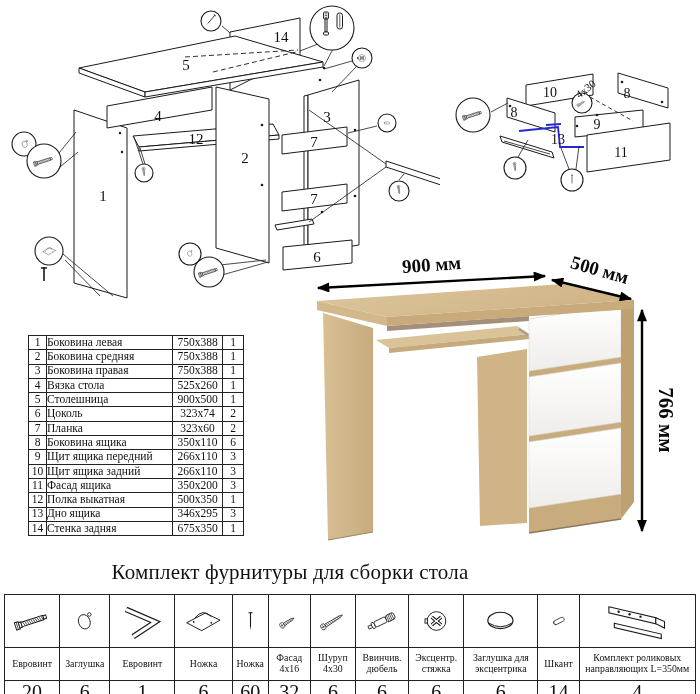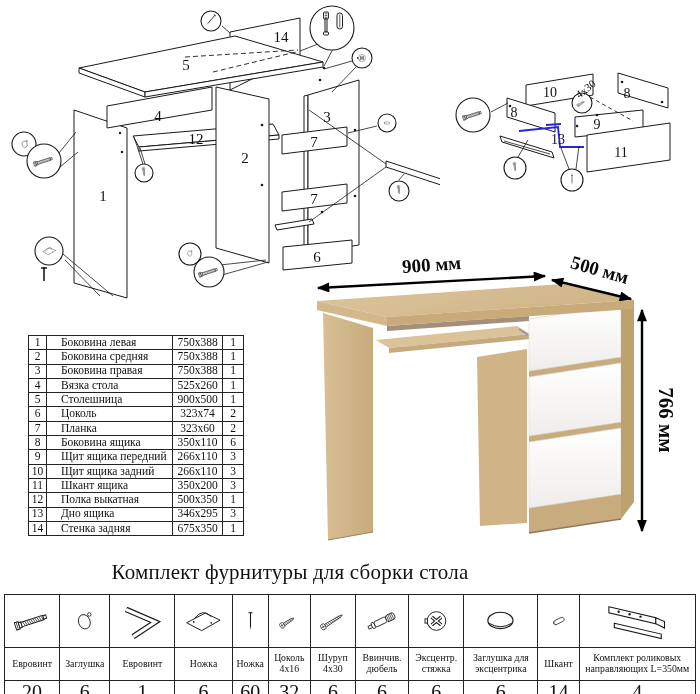--- a/index.html
+++ b/index.html
@@ -2,21 +2,21 @@
 <html><head>
 <meta charset="utf-8">
 <style>
   html,body{margin:0;padding:0;background:#fff;}
   .sheet{position:relative;width:700px;height:694px;background:#fff;overflow:hidden;
          font-family:"Liberation Serif",serif;color:#111;}
   .abs{position:absolute;display:block;}
   
   .parts{position:absolute;left:28px;top:335px;width:215px;border-collapse:collapse;
          table-layout:fixed;font-size:11.5px;}
-  .parts td{border:1px solid #222;height:13.3px;padding:0 14px;line-height:1;
+  .parts td{border:1px solid #222;height:13.3px;padding:0 0;line-height:1;
             white-space:nowrap;overflow:hidden;}
   .parts .c-num,.parts .c-size,.parts .c-qty{text-align:center;padding:0 1px;}
   
   .hw-title{position:absolute;top:560px;left:0;width:580px;text-align:center;
             font-size:21px;letter-spacing:.2px;}
   .hw{position:absolute;left:4px;top:594px;width:692px;border-collapse:collapse;
       table-layout:fixed;}
   .hw td{border:1.3px solid #222;text-align:center;vertical-align:middle;padding:0;}
   .hw tr.r-ic td{height:52px;}
   .hw tr.r-lb td{height:32px;font-size:9.8px;line-height:1.12;padding:0 1px;}
@@ -296,21 +296,21 @@
           <td class="c-qty">3</td>
         </tr>
         <tr>
           <td class="c-num">10</td>
           <td class="c-name">Щит ящика задний</td>
           <td class="c-size">266x110</td>
           <td class="c-qty">3</td>
         </tr>
         <tr>
           <td class="c-num">11</td>
-          <td class="c-name">Шкант ящика</td>
+          <td class="c-name">Фасад ящика</td>
           <td class="c-size">350x200</td>
           <td class="c-qty">3</td>
         </tr>
         <tr>
           <td class="c-num">12</td>
           <td class="c-name">Полка выкатная</td>
           <td class="c-size">500x350</td>
           <td class="c-qty">1</td>
         </tr>
         <tr>
@@ -434,21 +434,21 @@
           <td><svg class="hw-svg" viewBox="0 0 60 44">
               <use href="#sym-rails"></use>
             </svg></td>
         </tr>
     <tr class="r-lb">
           <td>Евровинт</td>
           <td>Заглушка</td>
           <td>Евровинт</td>
           <td>Ножка</td>
           <td>Ножка</td>
-          <td>Цоколь 4х16</td>
+          <td>Фасад 4х16</td>
           <td>Шуруп 4х30</td>
           <td>Ввинчив. дюбель</td>
           <td>Эксцентр. стяжка</td>
           <td>Заглушка для эксцентрика</td>
           <td>Шкант</td>
           <td>Комплект роликовых направляющих L=350мм</td>
         </tr>
     <tr class="r-qt">
           <td>20</td>
           <td>6</td>

